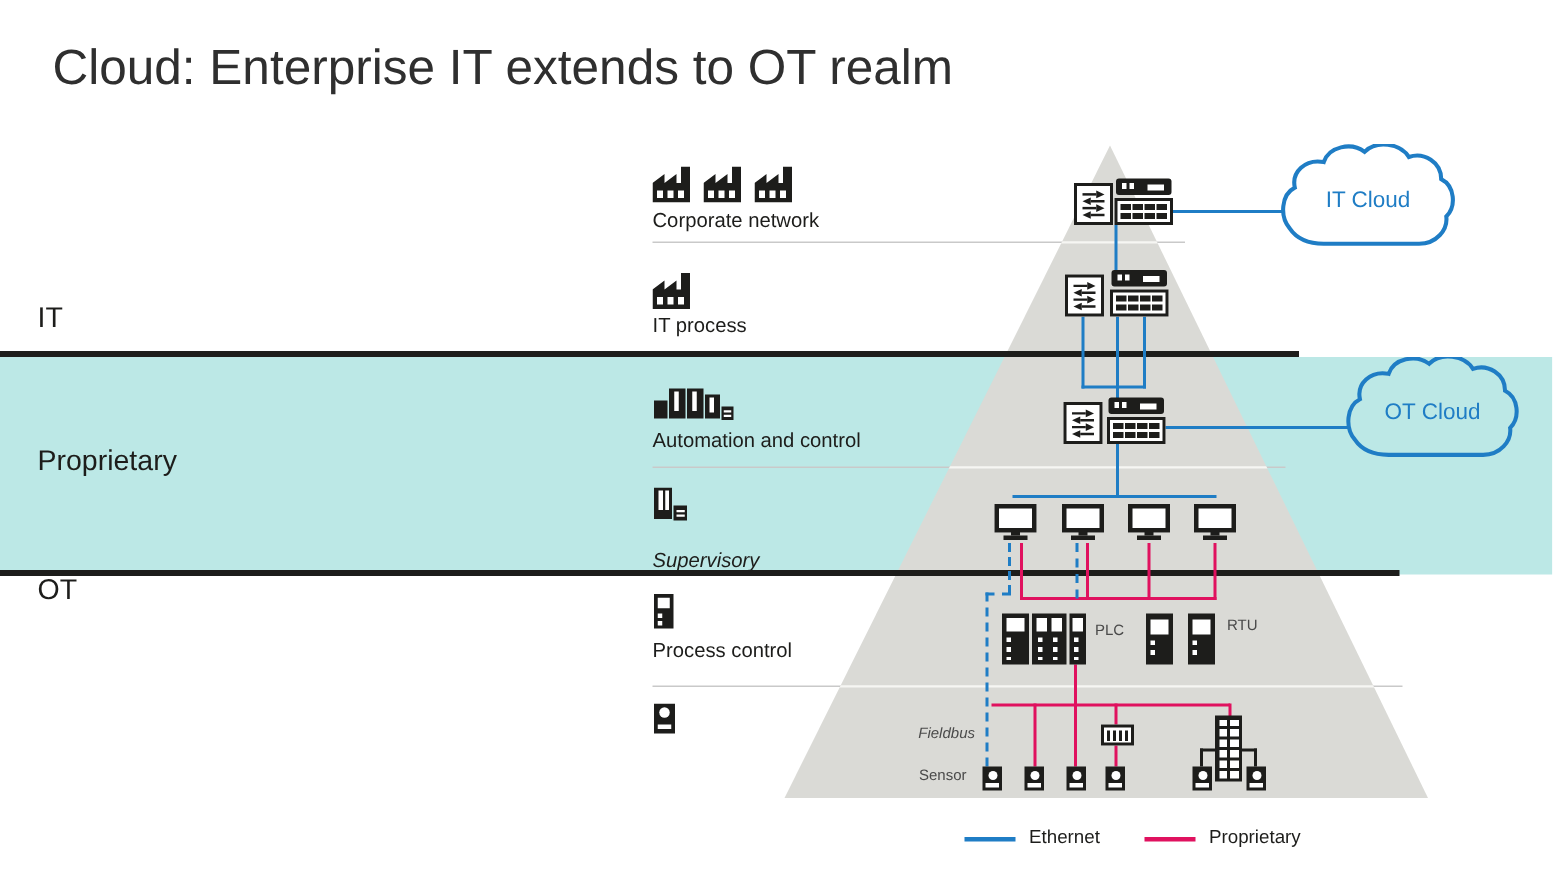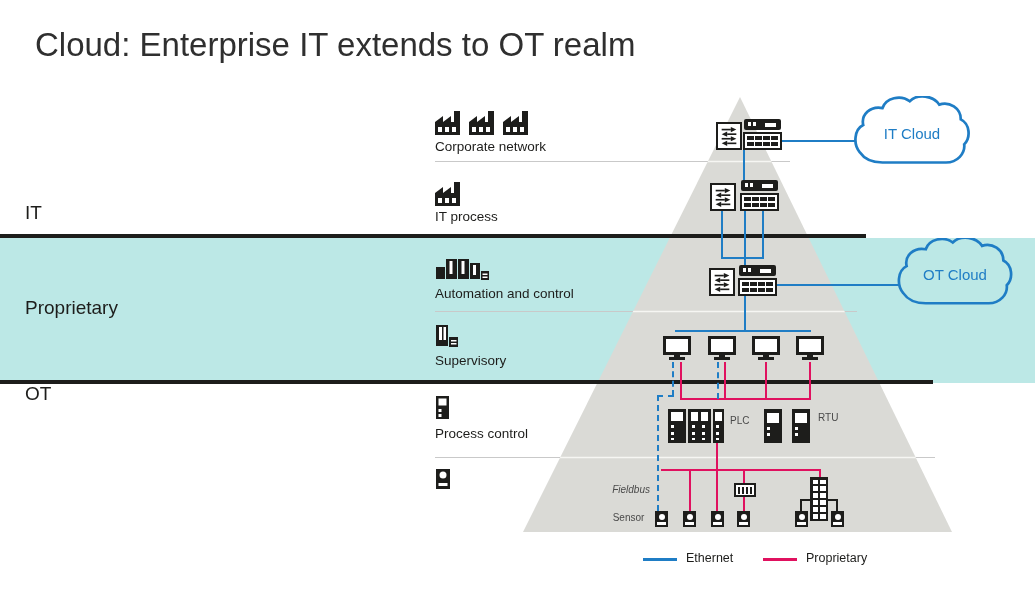--- a/index.html
+++ b/index.html
@@ -158,21 +158,21 @@
         <rect x="0" y="0" width="12" height="21"></rect>
         <rect x="13" y="12" width="9" height="10"></rect>
       </g>
     <g fill="#fff">
         <rect x="3" y="2" width="3" height="13"></rect>
         <rect x="7.5" y="2" width="2.5" height="13"></rect>
       <rect x="15" y="15" width="5.5" height="1.5"></rect>
         <rect x="15" y="18" width="5.5" height="1.5"></rect>
       </g>
   </svg>
-  <div class="row-label" style="left:435px;top:353px;">Supervisory</div>
+  <div class="row-label" style="left:435px;top:366px;font-style:italic;">Supervisory</div>
 
   <svg class="abs" style="left:436px;top:396px;" width="14" height="24" viewBox="0 0 14 24">
     <rect fill="currentColor" x="0" y="0" width="13" height="23"></rect>
     <g fill="#fff">
         <rect x="2.5" y="2.5" width="8" height="7"></rect>
         <rect x="2.5" y="13" width="3" height="3"></rect>
         <rect x="2.5" y="18" width="3" height="3"></rect>
       </g>
   </svg>
   <div class="row-label" style="left:435px;top:426px;">Process control</div>

